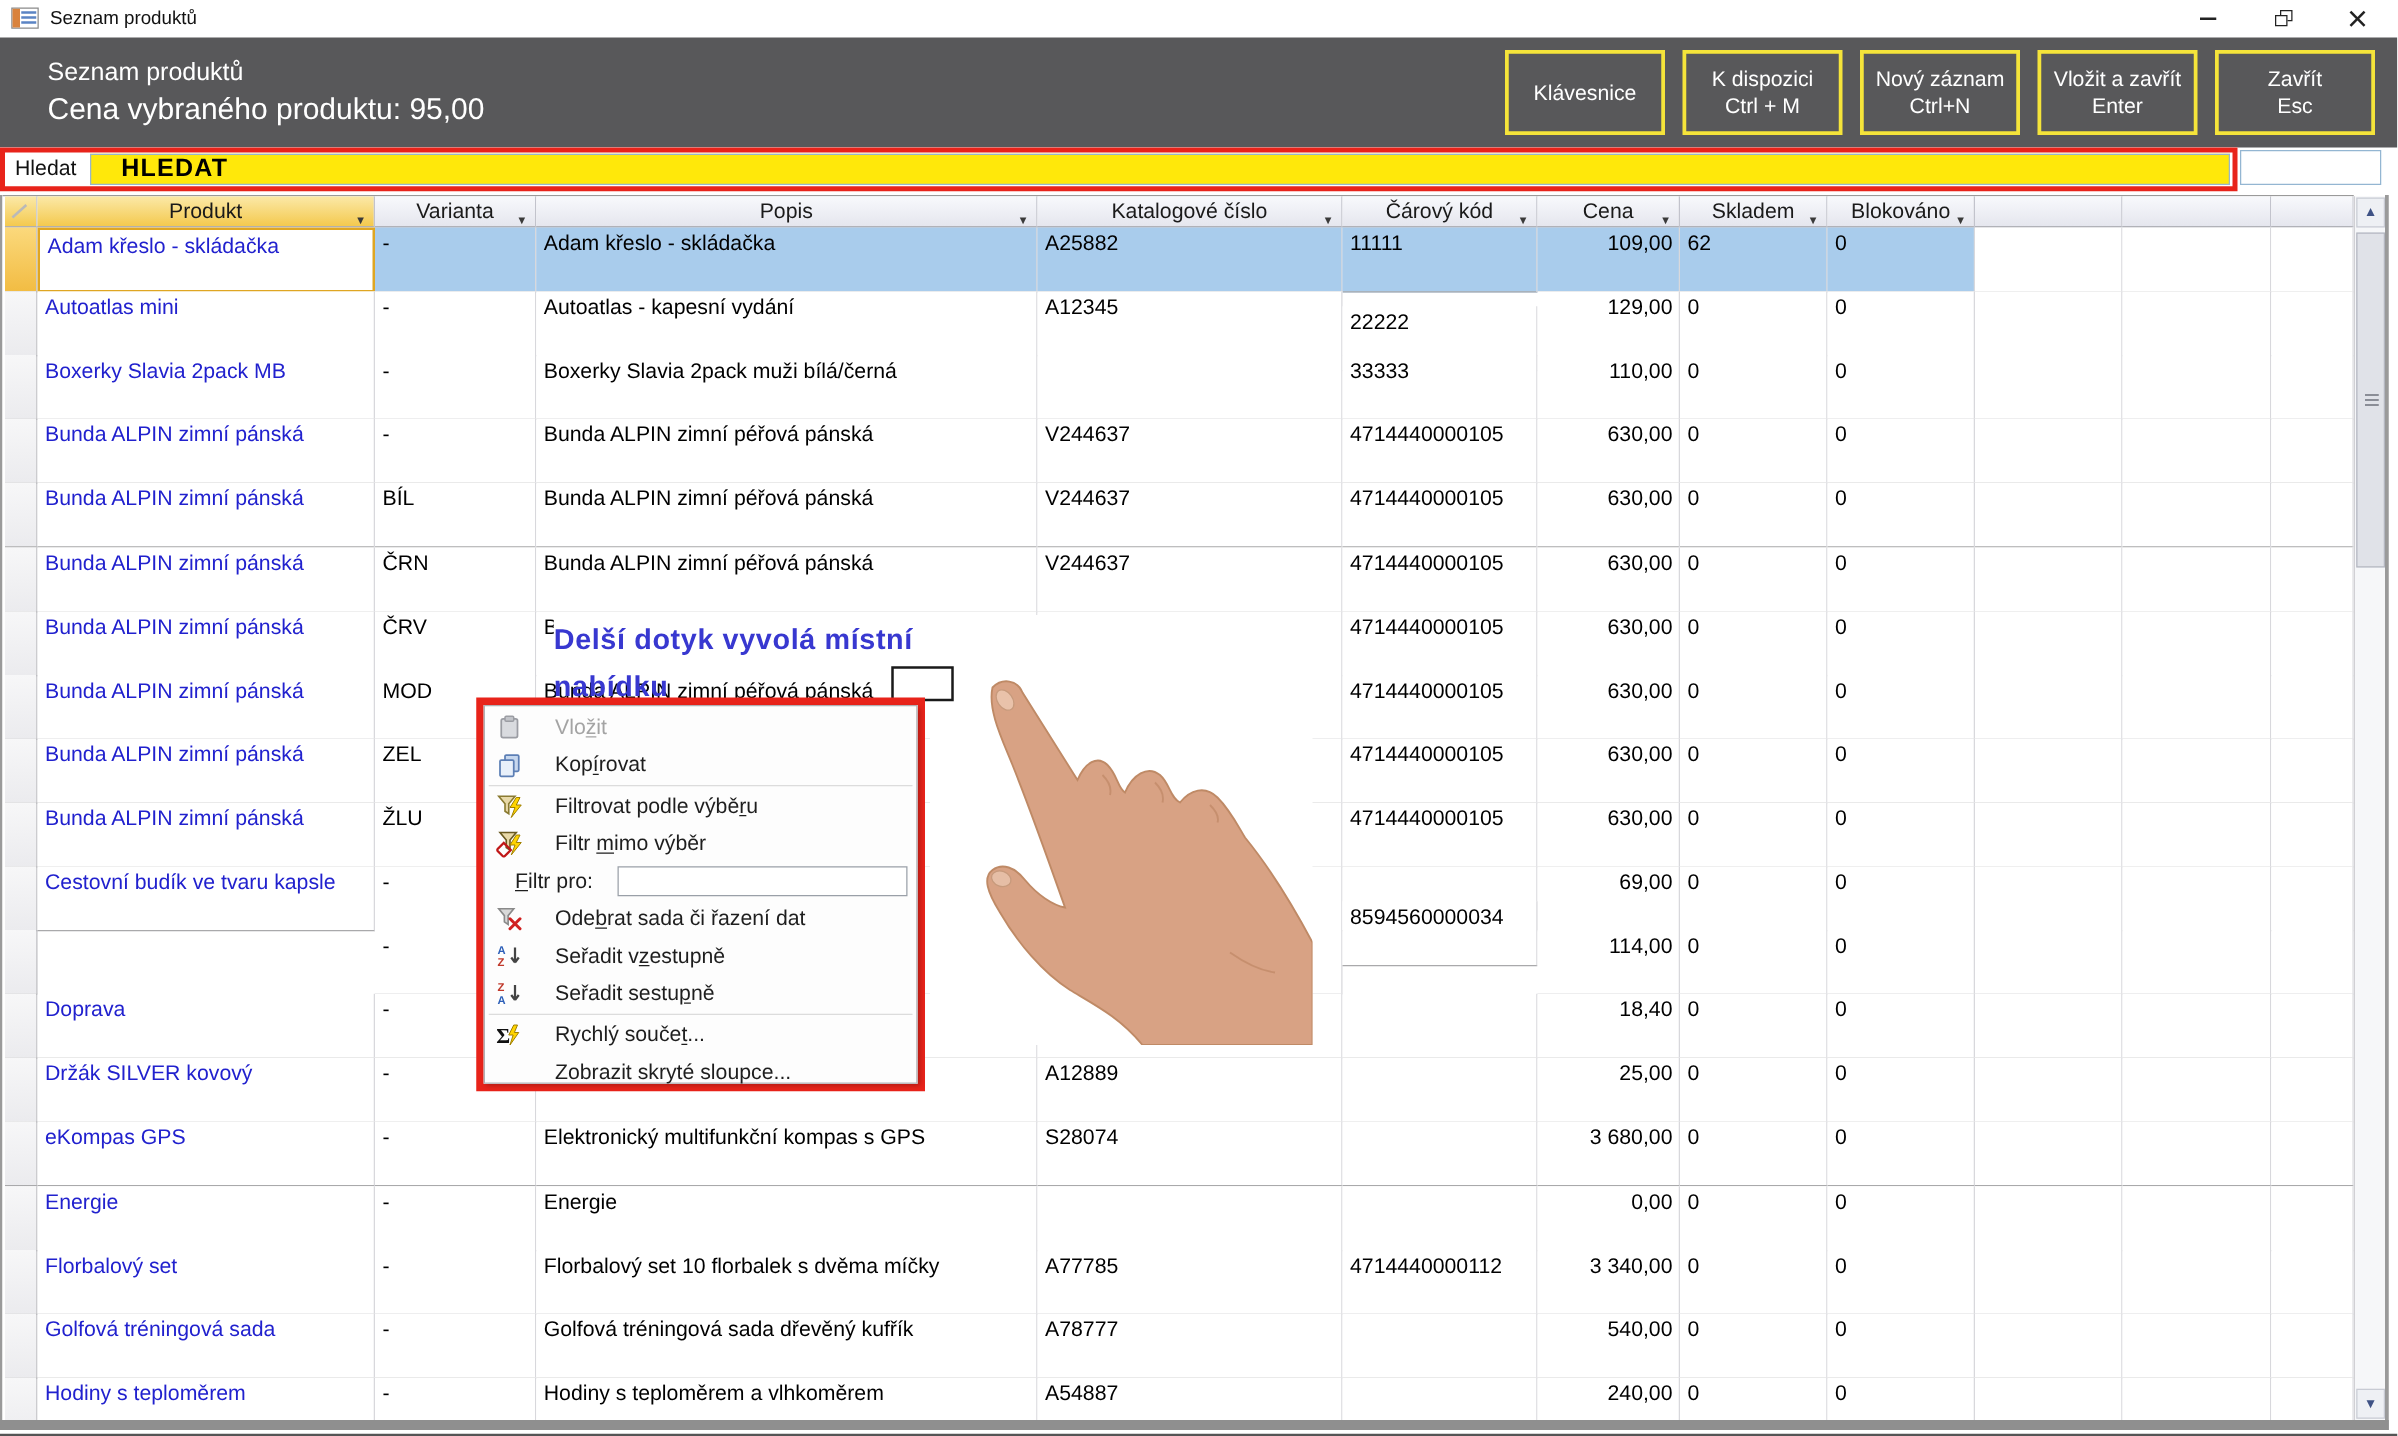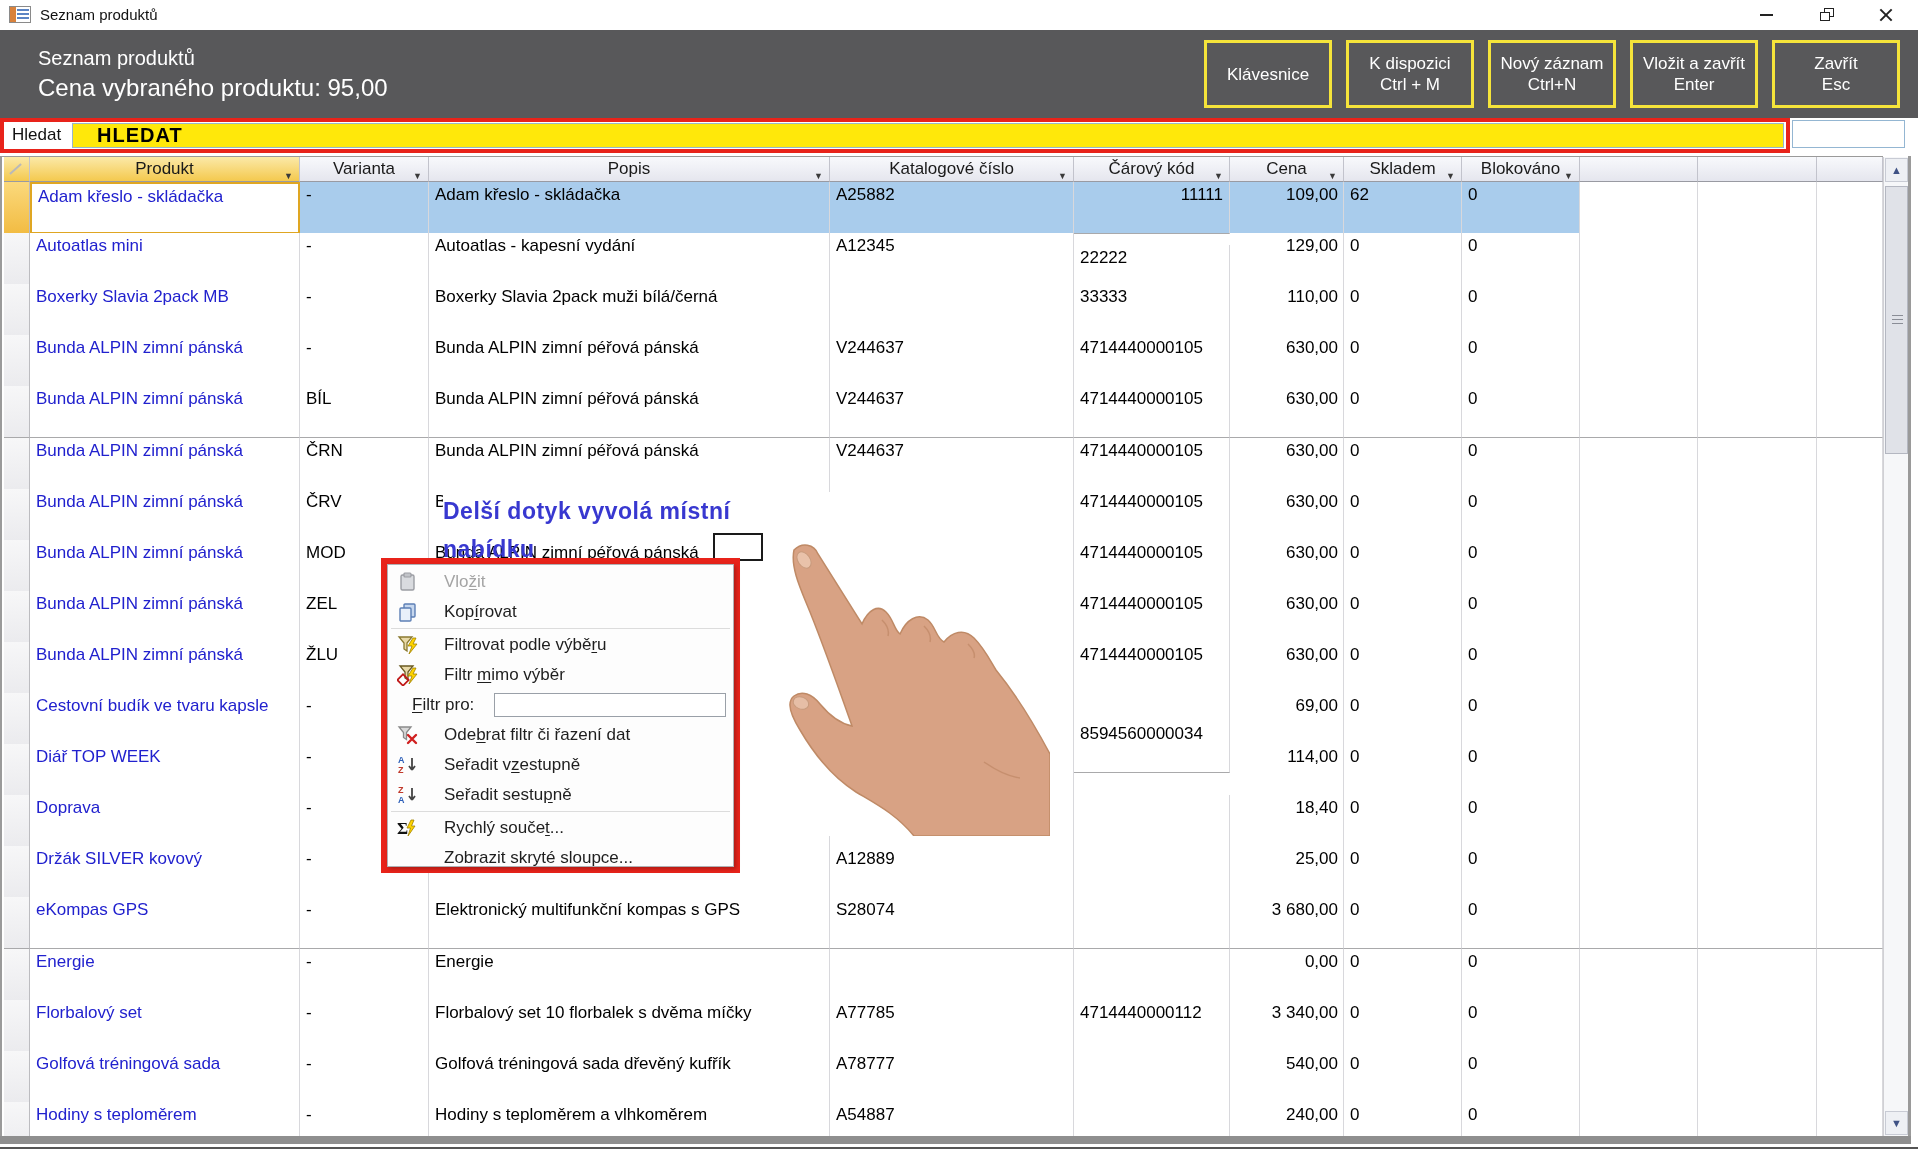--- a/index.html
+++ b/index.html
@@ -162,21 +162,21 @@
       <div class="hcell" style="left: 1342px; width: 118px;"><span>Skladem</span><span class="arr">▼</span></div>
       <div class="hcell" style="left: 1460px; width: 118px;"><span>Blokováno</span><span class="arr">▼</span></div>
       <div class="hcell" style="left: 1578px; width: 118px;"></div>
       <div class="hcell" style="left: 1696px; width: 119px;"></div>
       <div class="hcell" style="left: 1815px; width: 66px;"></div>
       <div class="cell selectorcell cur" style="left: 2px; width: 26px; top: 25px;"></div>
       <div class="cell link active" style="left: 28px; width: 270px; top: 25px;">Adam křeslo - skládačka</div>
       <div class="cell sel" style="left: 298px; width: 129px; top: 25px;">-</div>
       <div class="cell sel" style="left: 427px; width: 401px; top: 25px;">Adam křeslo - skládačka</div>
       <div class="cell sel" style="left: 828px; width: 244px; top: 25px;">A25882</div>
-      <div class="cell sel" style="left: 1072px; width: 156px; top: 25px; text-align: right;">11111</div>
+      <div class="cell sel" style="left: 1072px; width: 156px; top: 25px;">11111</div>
       <div class="cell right sel" style="left: 1228px; width: 114px; top: 25px;">109,00</div>
       <div class="cell sel" style="left: 1342px; width: 118px; top: 25px;">62</div>
       <div class="cell sel" style="left: 1460px; width: 118px; top: 25px;">0</div>
       <div class="cell" style="left: 1578px; width: 118px; top: 25px;"></div>
       <div class="cell" style="left: 1696px; width: 119px; top: 25px;"></div>
       <div class="cell" style="left: 1815px; width: 66px; top: 25px;"></div>
       <div class="cell selectorcell" style="left: 2px; width: 26px; top: 76px;"></div>
       <div class="cell link" style="left: 28px; width: 270px; top: 76px;">Autoatlas mini</div>
       <div class="cell" style="left: 298px; width: 129px; top: 76px;">-</div>
       <div class="cell" style="left: 427px; width: 401px; top: 76px;">Autoatlas - kapesní vydání</div>
@@ -290,21 +290,20 @@
       <div class="cell" style="left: 427px; width: 401px; top: 536px;"></div>
       <div class="cell" style="left: 828px; width: 244px; top: 536px;"></div>
       <div class="cell" style="left: 1072px; width: 156px; top: 536px;"></div>
       <div class="cell right" style="left: 1228px; width: 114px; top: 536px;">69,00</div>
       <div class="cell" style="left: 1342px; width: 118px; top: 536px;">0</div>
       <div class="cell" style="left: 1460px; width: 118px; top: 536px;">0</div>
       <div class="cell" style="left: 1578px; width: 118px; top: 536px;"></div>
       <div class="cell" style="left: 1696px; width: 119px; top: 536px;"></div>
       <div class="cell" style="left: 1815px; width: 66px; top: 536px;"></div>
       <div class="cell selectorcell" style="left: 2px; width: 26px; top: 587px;"></div>
-      <div class="cell link" style="left: 28px; width: 270px; top: 587px;">Diář TOP WEEK</div>
       <div class="cell" style="left: 298px; width: 129px; top: 587px;">-</div>
       <div class="cell" style="left: 427px; width: 401px; top: 587px;"></div>
       <div class="cell" style="left: 828px; width: 244px; top: 587px;"></div>
       <div class="cell" style="left: 1072px; width: 156px; top: 564px;">8594560000034</div>
       <div class="cell right" style="left: 1228px; width: 114px; top: 587px;">114,00</div>
       <div class="cell" style="left: 1342px; width: 118px; top: 587px;">0</div>
       <div class="cell" style="left: 1460px; width: 118px; top: 587px;">0</div>
       <div class="cell" style="left: 1578px; width: 118px; top: 587px;"></div>
       <div class="cell" style="left: 1696px; width: 119px; top: 587px;"></div>
       <div class="cell" style="left: 1815px; width: 66px; top: 587px;"></div>
@@ -465,21 +464,21 @@
       <div class="mi inputrow">
         <span class="ml"><span></span><u>F</u><span>iltr pro:</span></span>
         <input id="filterfor-input" value="" style="">
       </div>
       <div class="mi">
         <span class="mic">
           <svg width="22" height="22" viewBox="0 0 22 22">
               <path d="M2 3 h12 l-4.5 5.5 v7 l-3 -2 v-5 Z" fill="#d9d9d9" stroke="#8a8a8a" stroke-width="1.3"></path>
               <path d="M11 11 l8 8 M19 11 l-8 8" stroke="#d02020" stroke-width="2.4" stroke-linecap="round"></path>
             </svg></span>
-        <span class="ml"><span>Ode</span><u>b</u><span>rat filtr či řazení dat</span></span>
+        <span class="ml"><span>Ode</span><u>b</u><span>rat sada či řazení dat</span></span>
       </div>
       <div class="mi">
         <span class="mic">
           <svg width="22" height="22" viewBox="0 0 22 22">
               <text x="1" y="9" font-size="9" font-weight="bold" fill="#2d5fb8" font-family="Liberation Sans,sans-serif">A</text>
               <text x="1" y="19" font-size="9" font-weight="bold" fill="#c0392b" font-family="Liberation Sans,sans-serif">Z</text>
               <path d="M15 4 v12 M15 16 l-3 -4 M15 16 l3 -4" stroke="#444" stroke-width="1.8" fill="none"></path>
             </svg></span>
         <span class="ml"><span>Seřadit v</span><u>z</u><span>estupně</span></span>
       </div>

